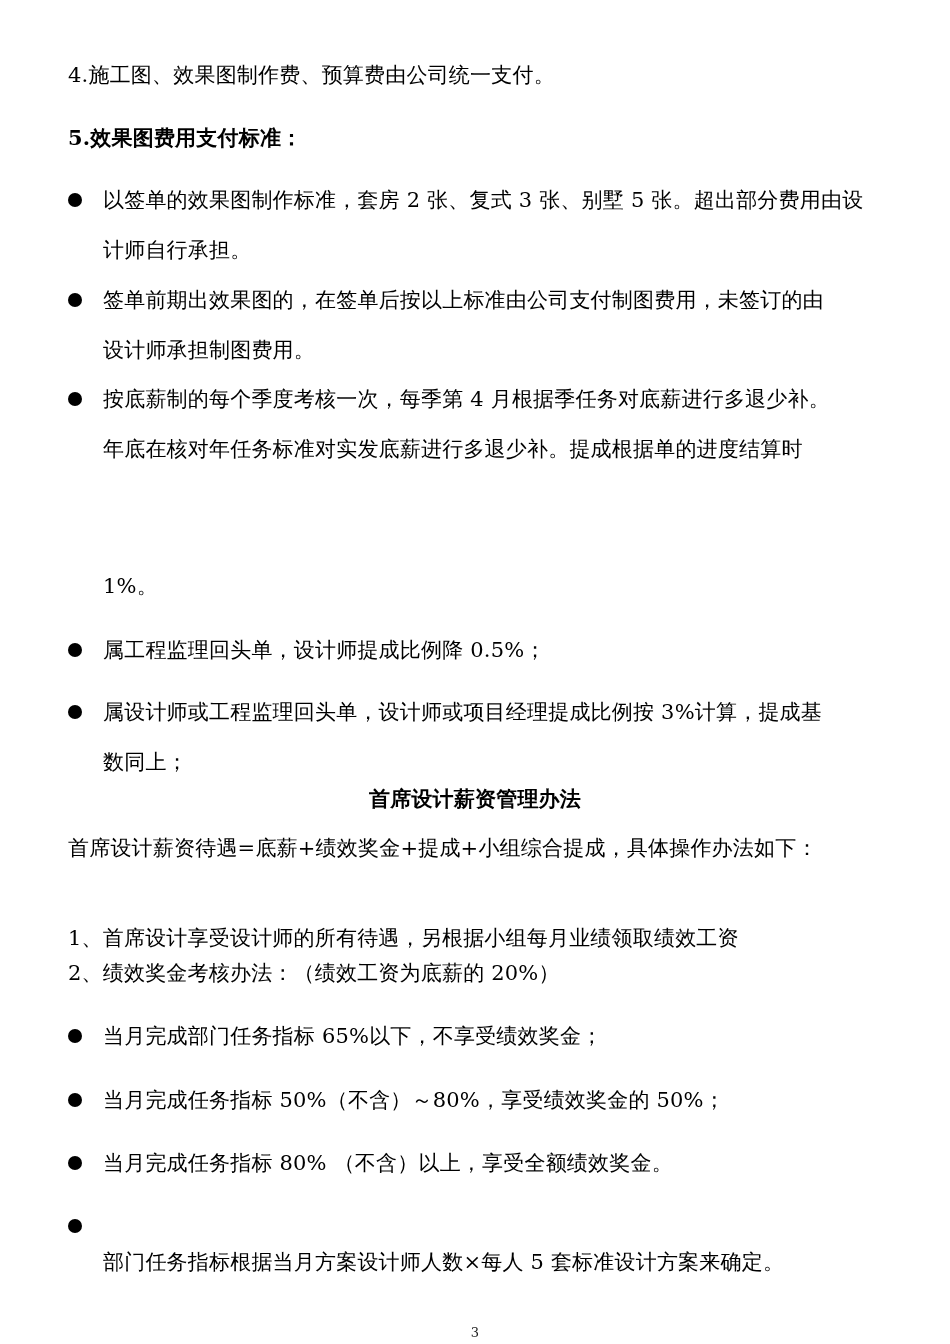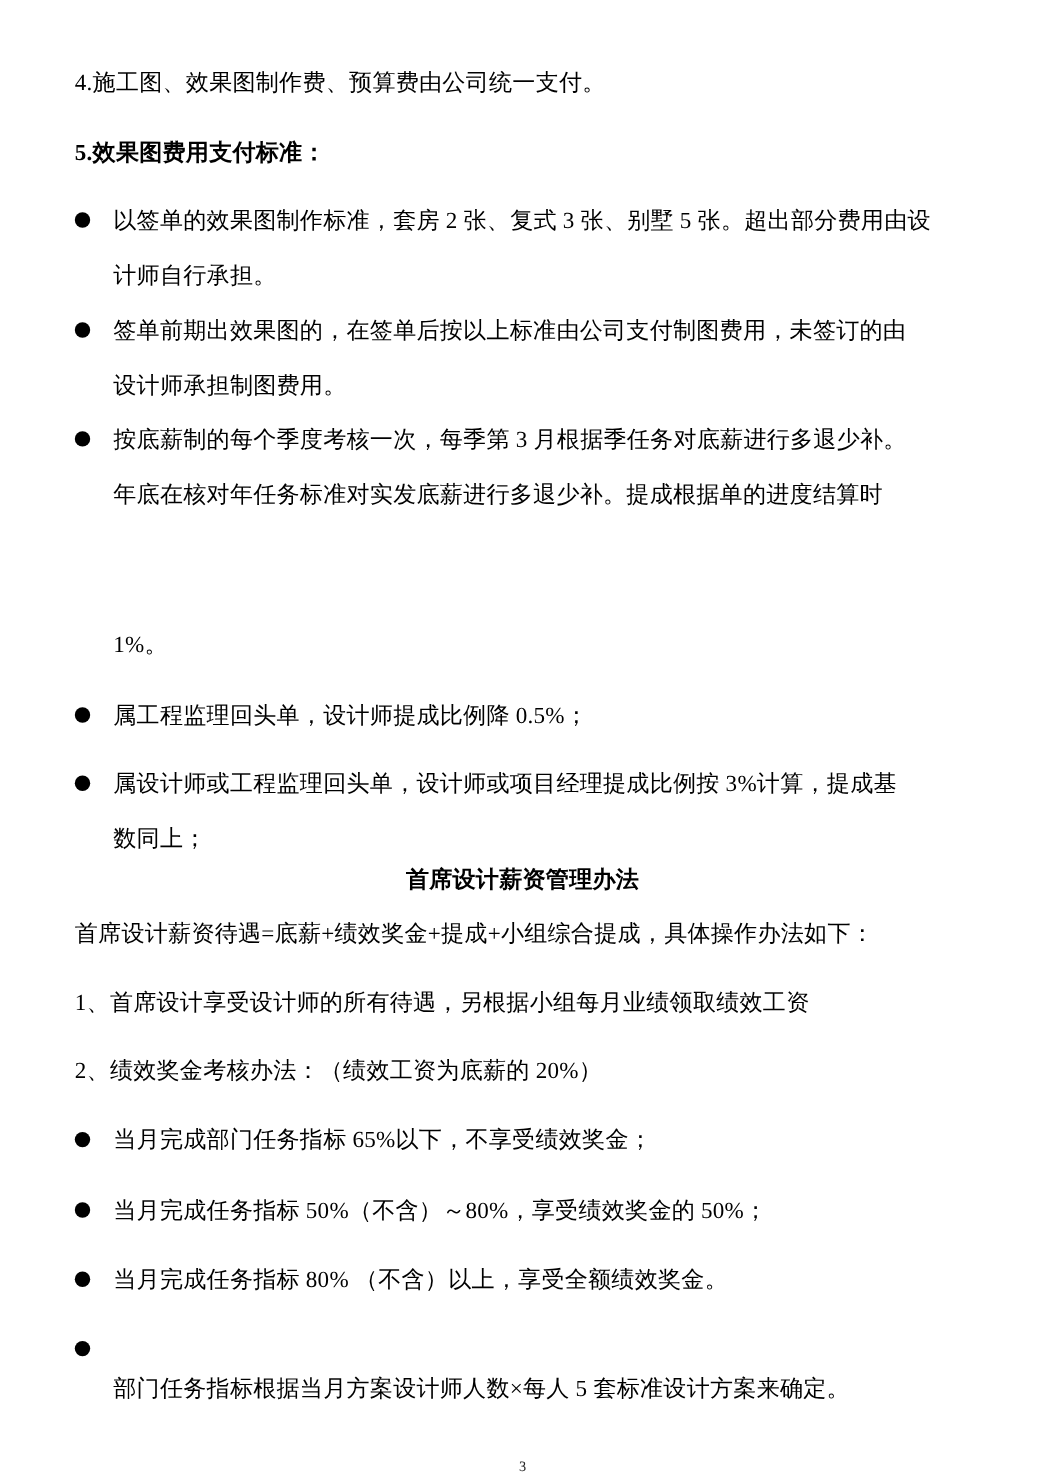--- a/index.html
+++ b/index.html
@@ -13,21 +13,20 @@
     position: relative;
     overflow: hidden;
     font-family: "DejaVu Serif", "Liberation Serif", serif;
     color: #000000;
   }
   .page {
     position: absolute;
     left: 0; top: 0;
     width: 950px;
     height: 1344px;
-    font-family: Liberation Serif, serif;
   }
   .line {
     position: absolute;
     font-size: 21px;
     line-height: 28px;
     white-space: nowrap;
     letter-spacing: 0.2px;
   }
   .bold { font-weight: bold; }
   .bullet {
@@ -64,36 +63,36 @@
 
   <span class="bullet" style="top:193px;"></span>
   <div class="line" style="left:103px; top:186px;">以签单的效果图制作标准，套房 2 张、复式 3 张、别墅 5 张。超出部分费用由设</div>
   <div class="line" style="left:103px; top:236px;">计师自行承担。</div>
 
   <span class="bullet" style="top:293px;"></span>
   <div class="line" style="left:103px; top:286px;">签单前期出效果图的，在签单后按以上标准由公司支付制图费用，未签订的由</div>
   <div class="line" style="left:103px; top:336px;">设计师承担制图费用。</div>
 
   <span class="bullet" style="top:392px;"></span>
-  <div class="line" style="left:103px; top:385px;">按底薪制的每个季度考核一次，每季第 3 月根据季任务对底薪进行多退少补。</div>
+  <div class="line" style="left:103px; top:385px;">按底薪制的每个季度考核一次，每季第 4 月根据季任务对底薪进行多退少补。</div>
   <div class="line" style="left:103px; top:435px;">年底在核对年任务标准对实发底薪进行多退少补。提成根据单的进度结算时</div>
   <div class="line" style="left:103px; top:572px;">1%。</div>
 
   <span class="bullet" style="top:643px;"></span>
   <div class="line" style="left:103px; top:636px;">属工程监理回头单，设计师提成比例降 0.5%；</div>
 
   <span class="bullet" style="top:705px;"></span>
   <div class="line" style="left:103px; top:698px;">属设计师或工程监理回头单，设计师或项目经理提成比例按 3%计算，提成基</div>
   <div class="line" style="left:103px; top:748px;">数同上；</div>
 
   <div class="line" style="left:68px; top:834px;">首席设计薪资待遇=底薪+绩效奖金+提成+小组综合提成，具体操作办法如下：</div>
 
   <div class="line bold center" style="top:785px;">首席设计薪资管理办法</div>
 
-  <div class="line" style="left:68px; top:897px;text-align:right;">1、首席设计享受设计师的所有待遇，另根据小组每月业绩领取绩效工资</div>
+  <div class="line" style="left:68px; top:924px;text-align:right;">1、首席设计享受设计师的所有待遇，另根据小组每月业绩领取绩效工资</div>
 
   <div class="line" style="left:68px; top:959px;">2、绩效奖金考核办法：（绩效工资为底薪的 20%）</div>
 
   <span class="bullet" style="top:1029px;"></span>
   <div class="line" style="left:103px; top:1022px;">当月完成部门任务指标 65%以下，不享受绩效奖金；</div>
 
   <span class="bullet" style="top:1093px;"></span>
   <div class="line" style="left:103px; top:1086px;">当月完成任务指标 50%（不含）～80%，享受绩效奖金的 50%；</div>
 
   <span class="bullet" style="top:1156px;"></span>

